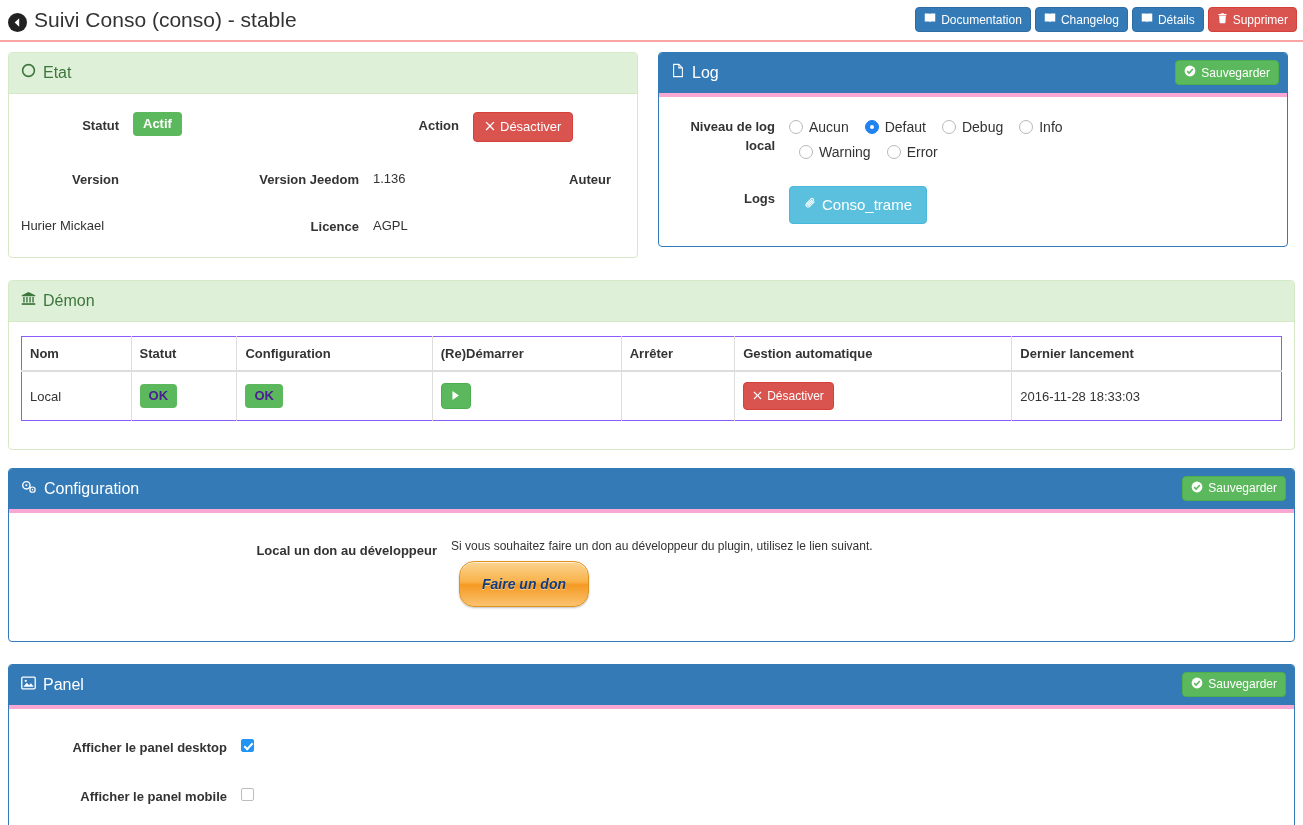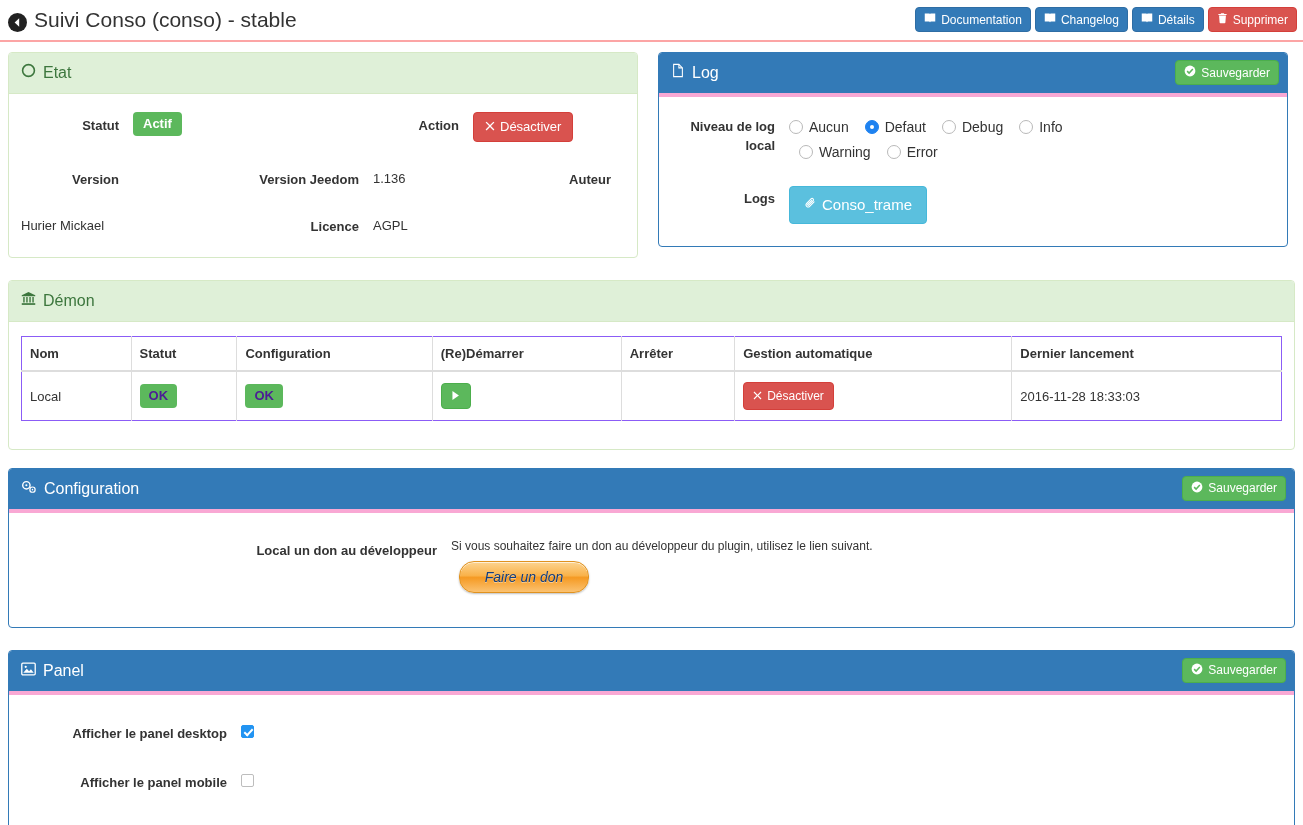--- a/index.html
+++ b/index.html
@@ -180,26 +180,26 @@
   
   .conf-row { display: flex; align-items: flex-start; }
   .conf-label {
     width: 430px; text-align: right; padding-right: 14px;
     font-weight: bold; font-size: 13px; color: #333; padding-top: 10px;
   }
   .conf-body { padding-top: 6px; }
   .conf-text { font-size: 12px; color: #333; margin: 0 0 8px 0; }
   .paypal-btn {
     display: inline-flex; align-items: center; justify-content: center;
-    width: 130px; height: 32px; border-radius: 15px;
+    width: 130px; height: 46px; border-radius: 15px;
     background: linear-gradient(to bottom, #fcd490 0%, #f9b24a 45%, #f59a23 52%, #fbc271 100%);
     border: 1px solid #e0921f;
     box-shadow: inset 0 1px 0 rgba(255,255,255,0.65), 0 1px 2px rgba(0,0,0,0.25);
     color: #123d7d;
-    font-weight: normal; font-style: italic; font-size: 14px;
+    font-weight: bold; font-style: italic; font-size: 14px;
     cursor: pointer;
     text-shadow: 0 1px 0 rgba(255,255,255,0.45);
     margin-left: 8px;
   }
 
   
   .panel-grid { display: grid; grid-template-columns: 220px 1fr; row-gap: 28px; padding-top: 6px; }
   .panel-grid .ctrl-label { padding-right: 14px; padding-top: 2px; }
   .cb {
     width: 13px; height: 13px; border: 1px solid #bdbdbd; border-radius: 2px;

